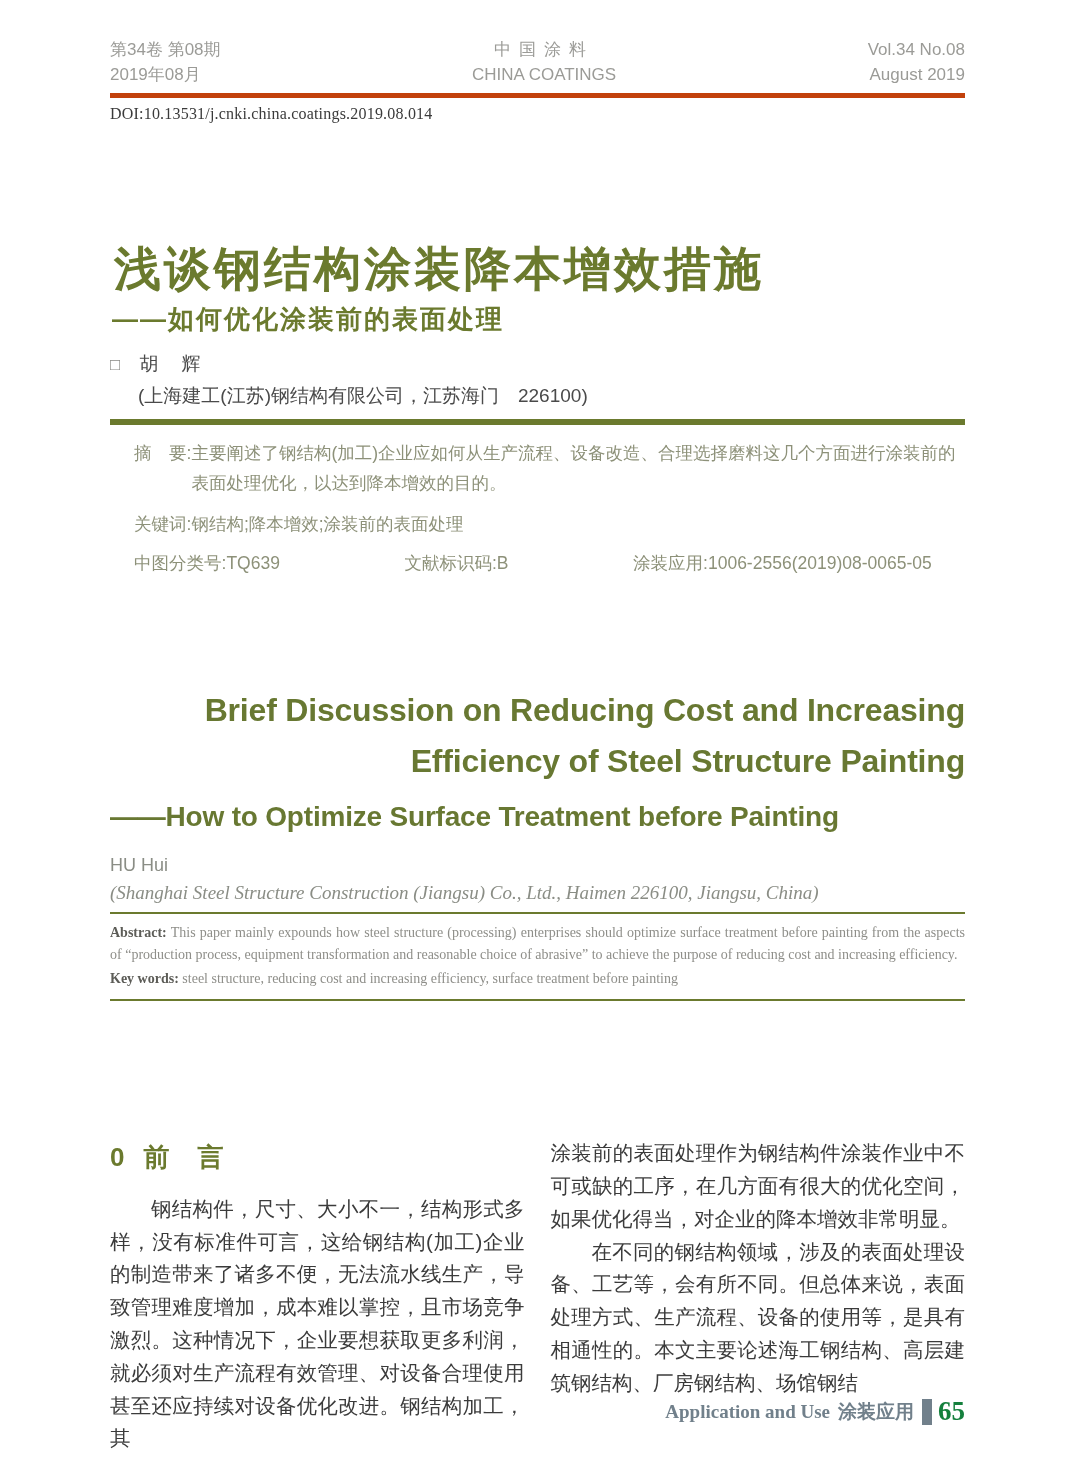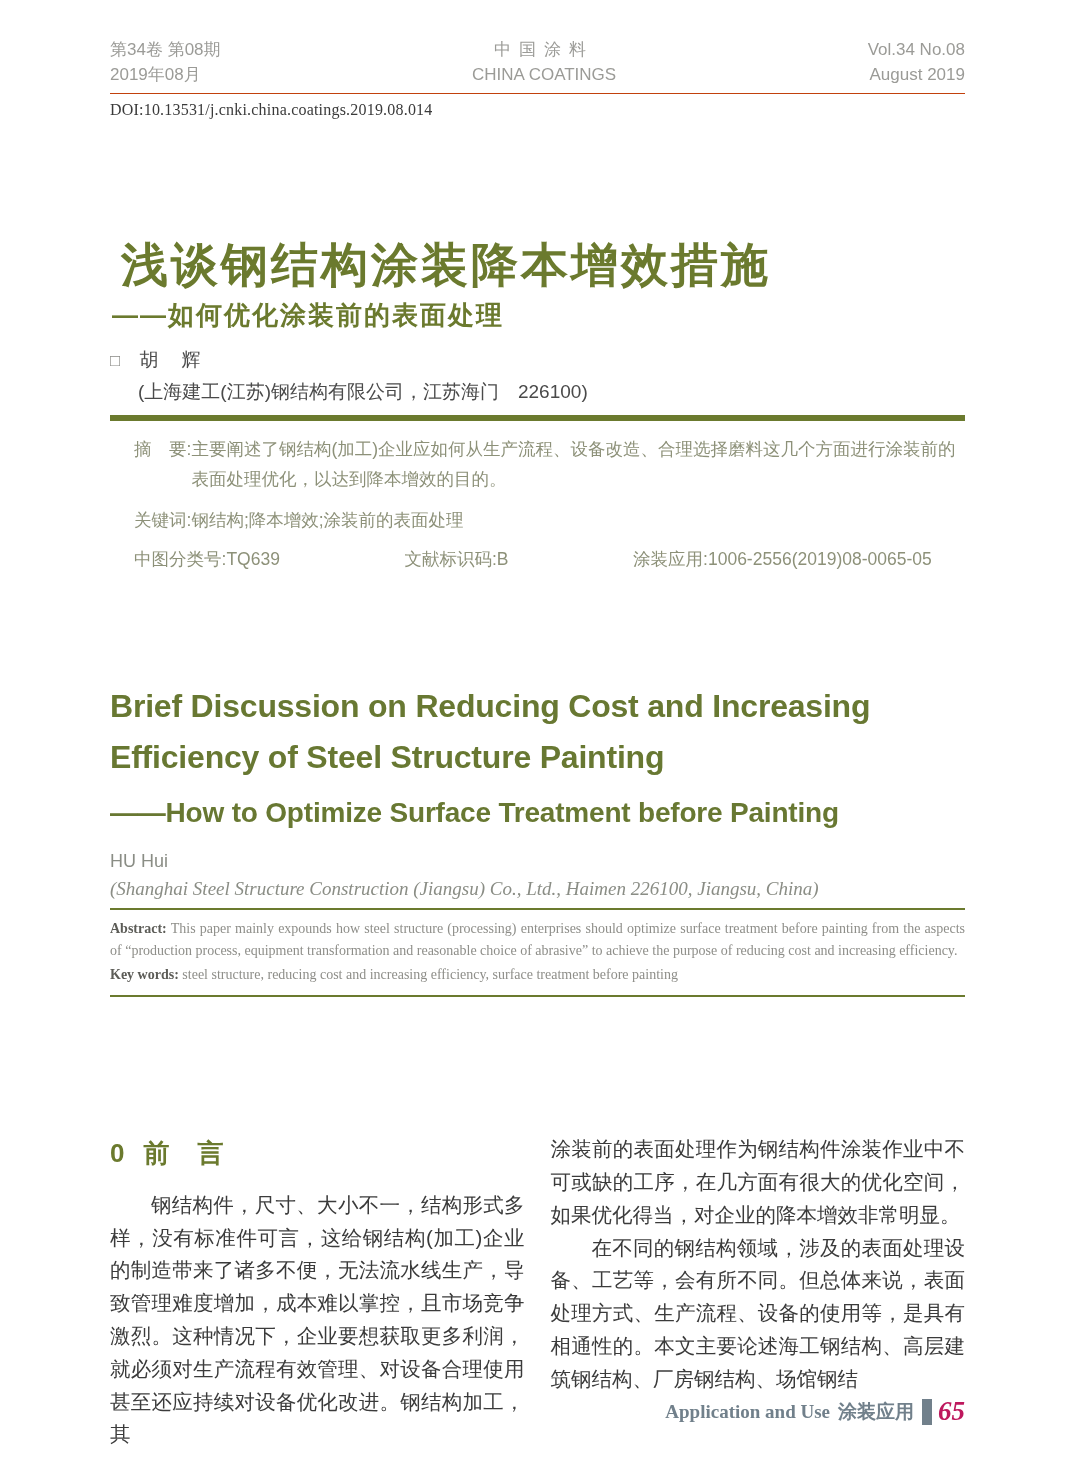--- a/index.html
+++ b/index.html
@@ -11,34 +11,34 @@
     font-family:"Liberation Sans", sans-serif;
     color:#3b3b3b;
     box-sizing:border-box;
     padding:38px 110px 0 110px;
     overflow:hidden;
   }
   
   .running-head{
     display:flex;justify-content:space-between;align-items:flex-start;
     color:#9b9b97;font-size:17px;line-height:1.45;
-    border-bottom:1px solid #c2410c;
+    border-bottom:5px solid #c2410c;
     padding-bottom:6px;
   }
   .rh-center{text-align:center;}
   .rh-center .cn{letter-spacing:8px;}
   .rh-right{text-align:right;}
   .doi{
     font-family:"Liberation Serif", serif;
     font-size:16px;color:#3a3a3a;
     margin-top:7px;letter-spacing:0.2px;
   }
   
   .title-cn{
-    margin:118px 0 0 11px;
+    margin:118px 0 0 4px;
     font-size:47px;font-weight:bold;color:#6b7a2e;
     letter-spacing:3px;line-height:1.2;
   }
   .subtitle-cn{
     margin:6px 0 0 2px;
     font-size:26px;font-weight:bold;color:#6b7a2e;
     letter-spacing:2px;line-height:1.2;
   }
   
   .author-cn{margin-top:16px;font-size:19px;color:#4a4a4a;letter-spacing:2px;}
@@ -55,21 +55,21 @@
   .abs-row .txt{flex:1 1 auto;}
   .kw-row{margin-top:12px;margin-left:-24px;padding-left:24px;}
   .clc-row{
     display:flex;justify-content:space-between;
     margin-top:9px;width:96%;
   }
   
   .title-en{
     margin:106px 0 0 0;
     font-size:32px;font-weight:bold;color:#687832;
-    line-height:1.6;letter-spacing:-0.2px;
+    line-height:1.6;letter-spacing:-0.2px;text-align:right;
   }
   .subtitle-en{
     margin:14px 0 0 0;
     font-size:28px;font-weight:bold;color:#687832;
     letter-spacing:-0.2px;
   }
   .author-en{margin-top:22px;font-size:18px;color:#8a8d85;}
   .affil-en{
     margin-top:6px;
     font-family:"Liberation Serif", serif;font-style:italic;
@@ -101,21 +101,21 @@
   .indent{text-indent:2em;}
   
   .page-footer{
     position:absolute;right:110px;bottom:32px;
     display:flex;align-items:center;
     font-family:"Liberation Serif", serif;
     color:#71808b;font-size:19px;font-weight:bold;
   }
   .page-footer .cnpart{font-family:"Liberation Sans", sans-serif;margin-left:8px;font-weight:bold;}
   .pf-bar{display:inline-block;width:10px;height:26px;background:#71808b;margin:0 6px 0 8px;}
-  .pf-num{font-style:italic;font-size:27px;font-weight:bold;color:#be185d;}
+  .pf-num{font-size:27px;font-weight:bold;color:#15803d;}
 </style>
 </head>
 <body>
 
 <div class="page">
 
   <div class="running-head">
     <div class="rh-left">
       <div>第34卷 第08期</div>
       <div>2019年08月</div>

